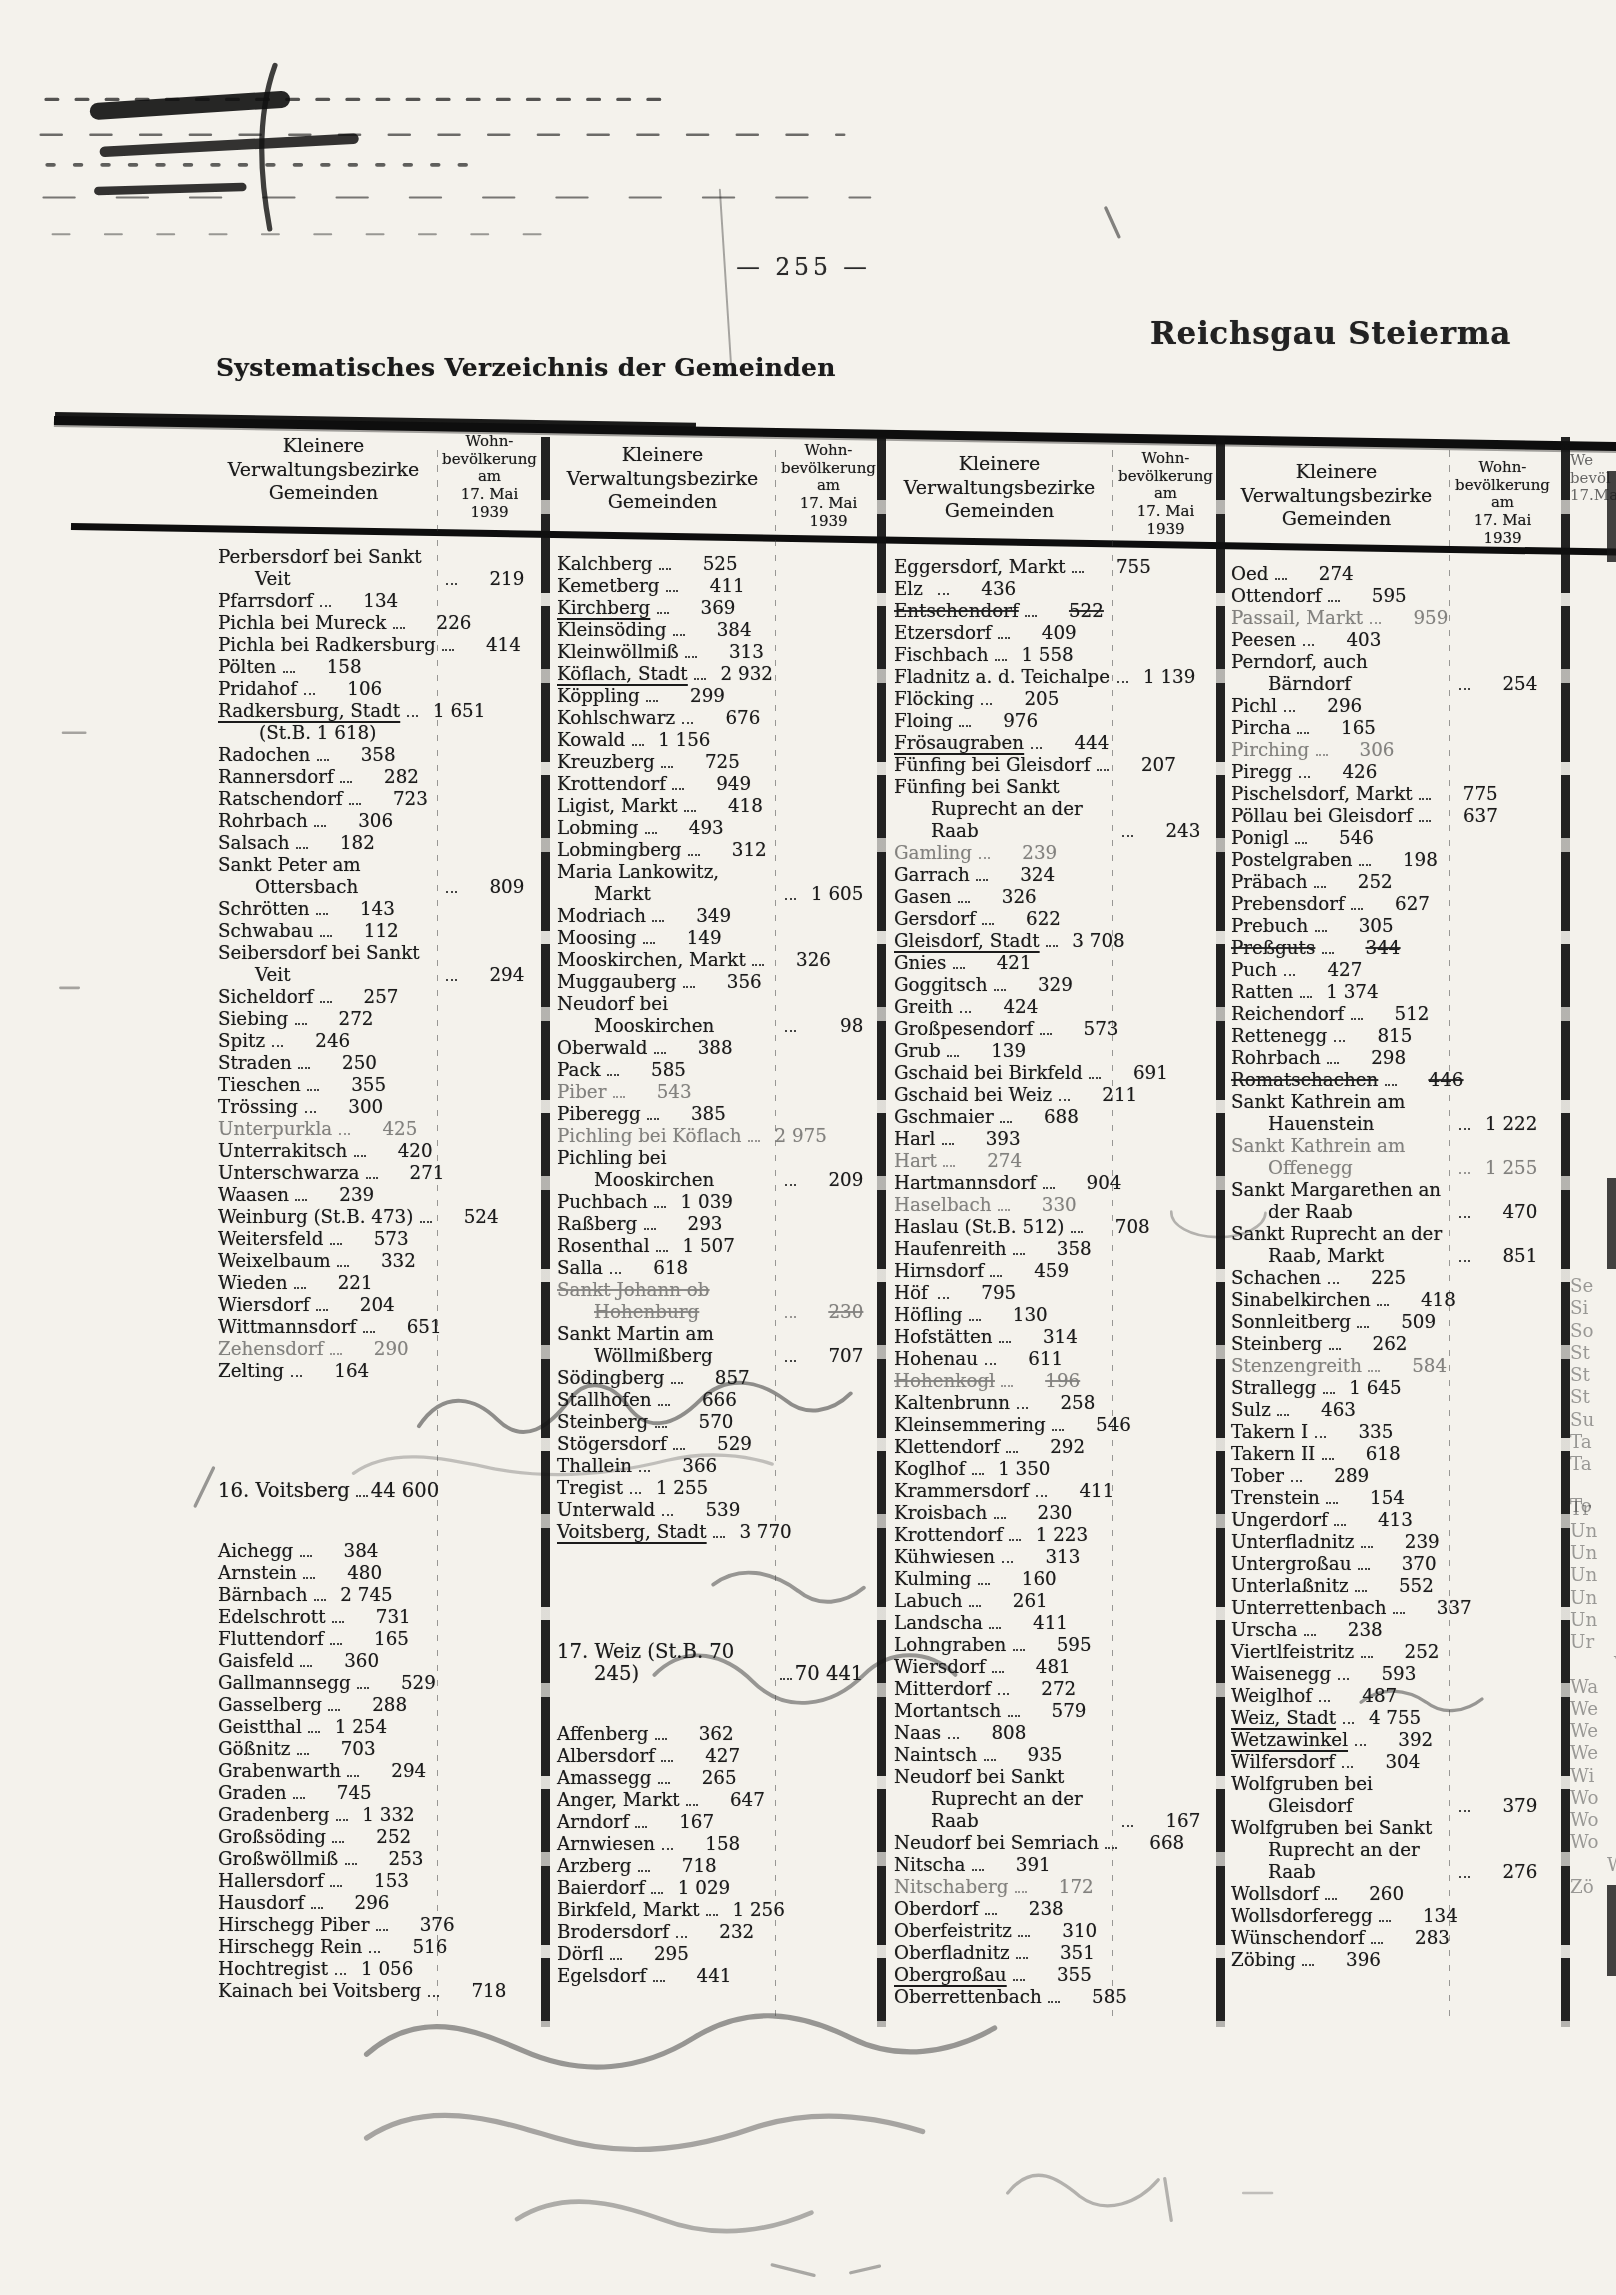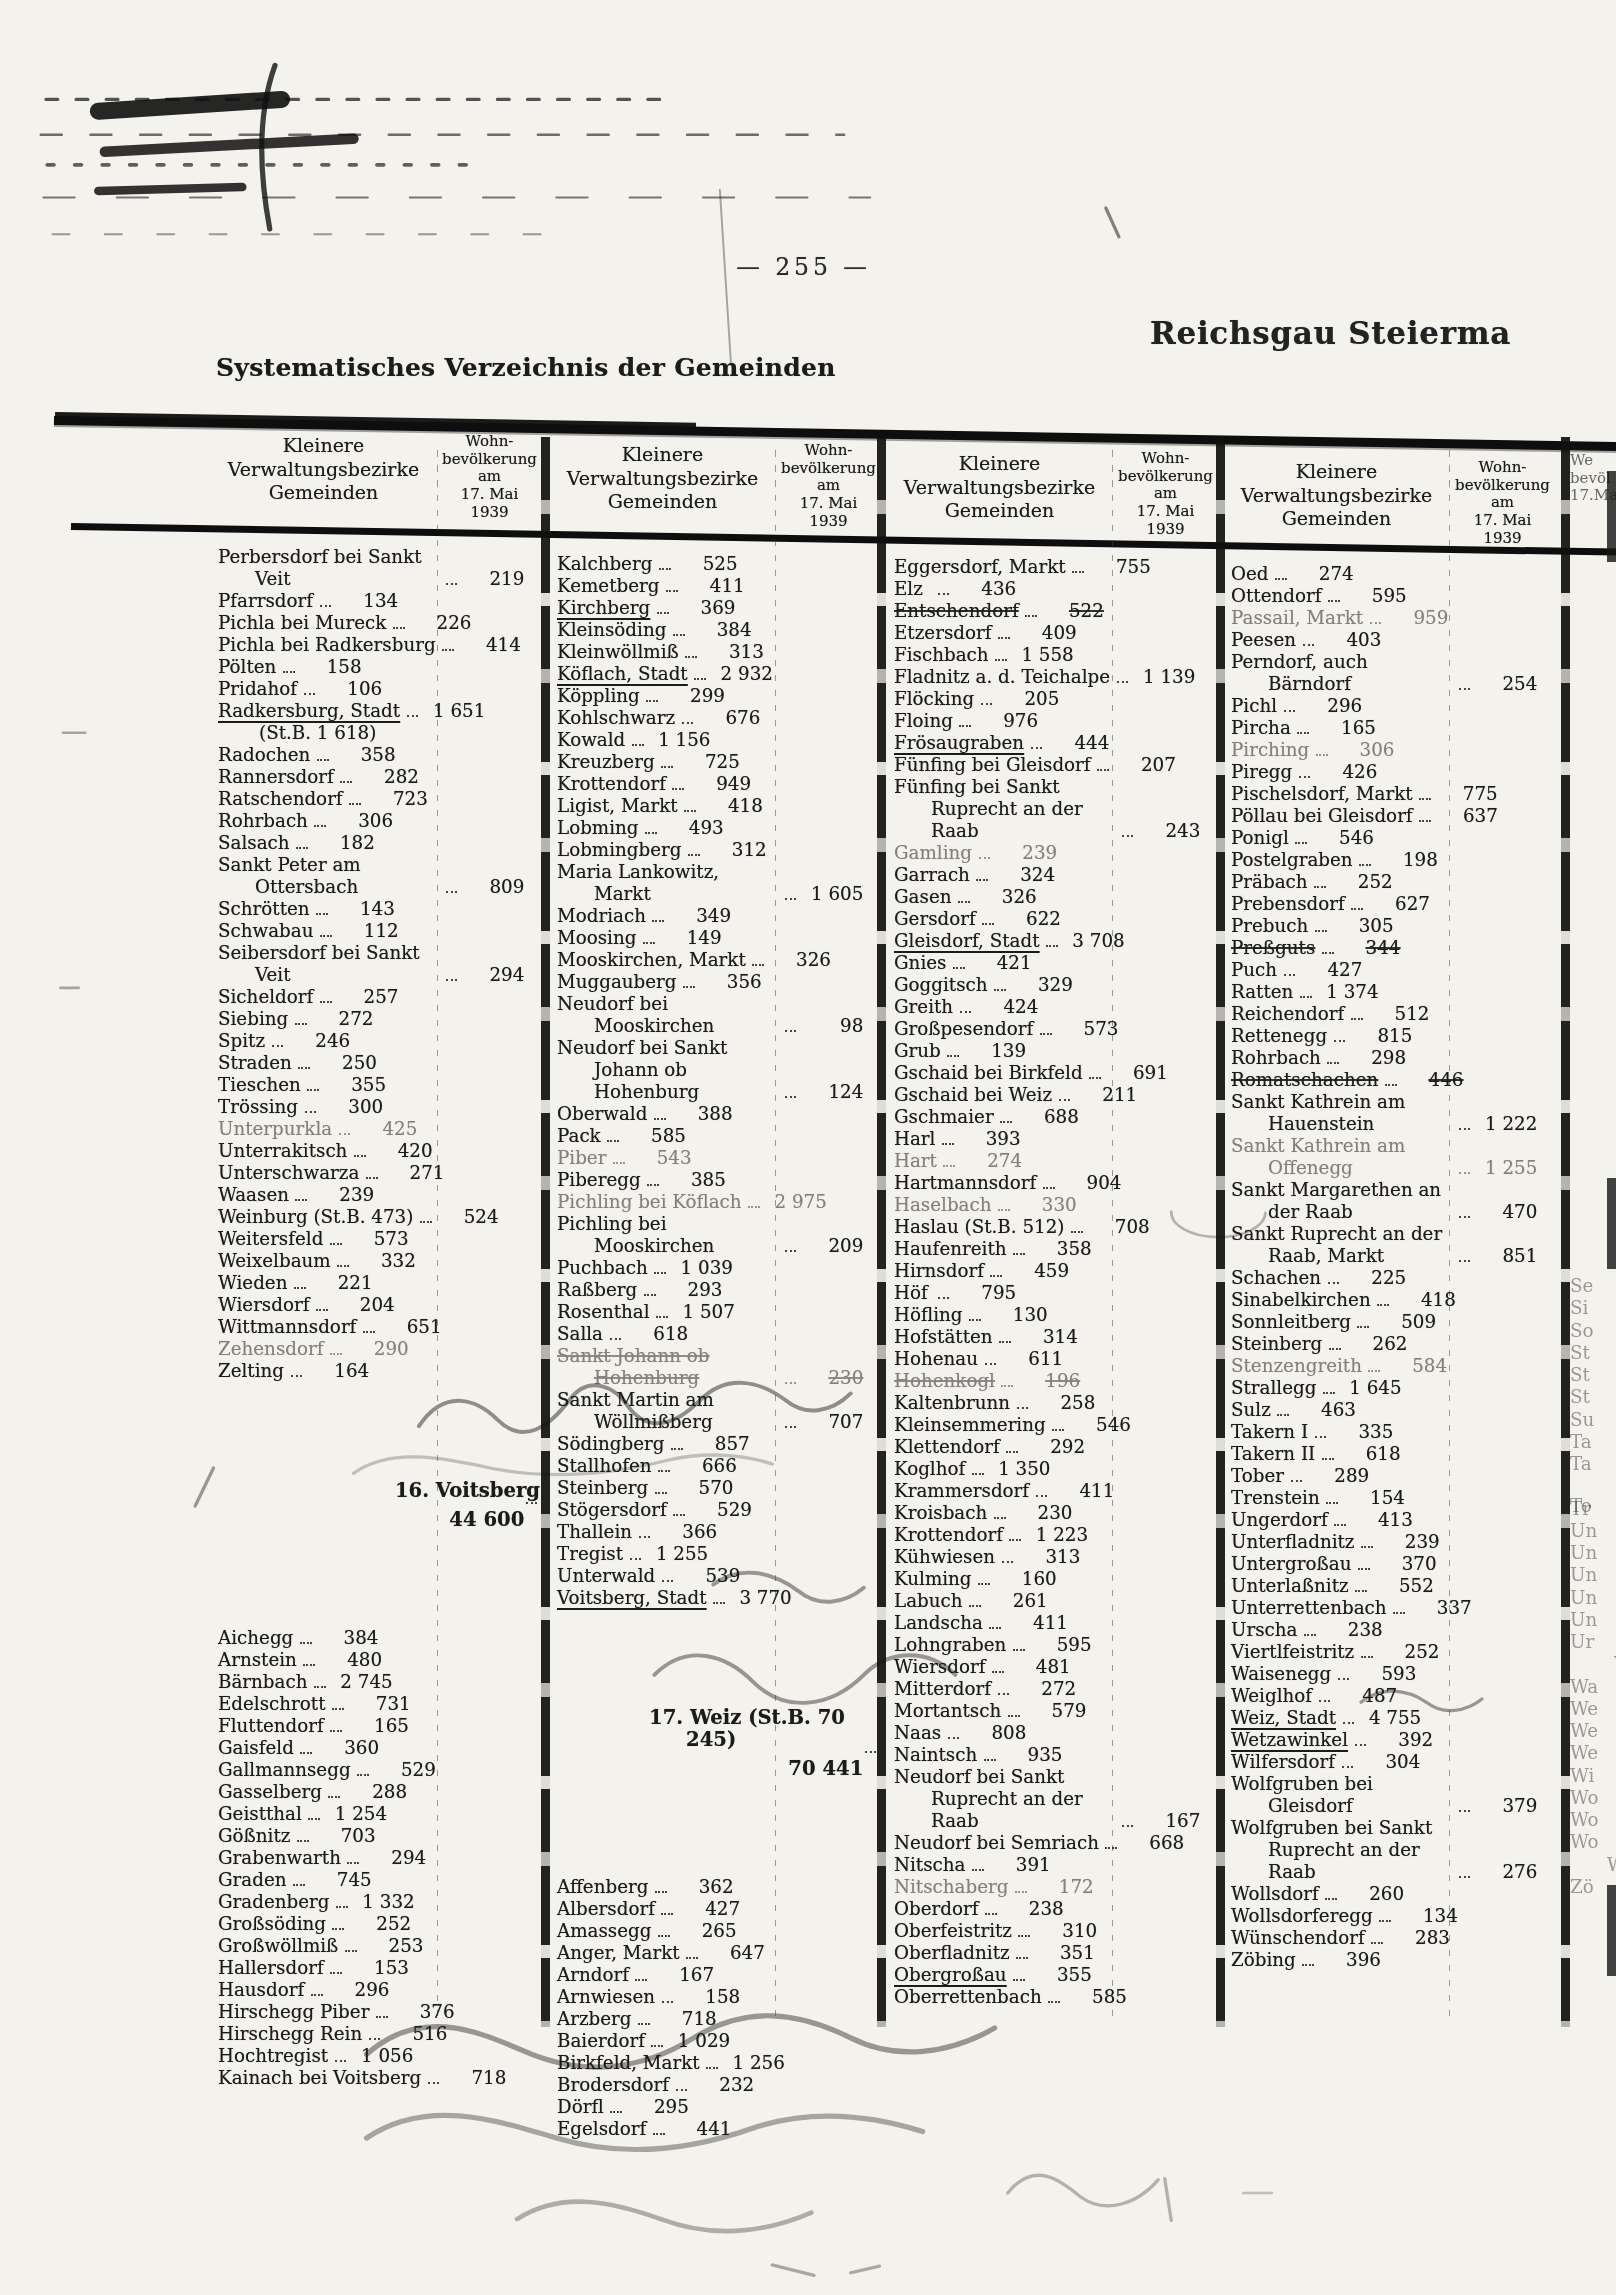--- a/index.html
+++ b/index.html
@@ -29,21 +29,21 @@
     background:repeating-linear-gradient(180deg,transparent 0 275px,#151515 275px 366px,transparent 366px 707px);}
   
   .hgl{position:absolute; width:219px; text-align:center; font-size:19px; line-height:23.6px; font-weight:500;}
   .hgr{position:absolute; width:99px; text-align:center; font-size:15px; line-height:17.7px;}
   
   .col{position:absolute; width:322px;}
   .row{display:flex; align-items:flex-end; min-height:22px; line-height:22px; font-size:18.3px;}
   .row .nm{flex:0 1 auto; max-width:230px; padding-left:37px; text-indent:-37px;}
   .row .leader{flex:1 1 aupx; min-width:11.8px; border-bottom:2.6px dotted #262626; margin:0 2.6px 5.2px 6.5px; opacity:.85;}
   .row .val{flex:0 0 80px; text-align:right; padding-right:15.7px; white-space:nowrap;}
-  .row.section{font-weight:bold; font-size:19.6px;flex-direction:column;}
+  .row.section{font-weight:normal; font-size:19.6px;}
   .row.section .val{font-size:19.6px;}
   .row.subline .nm{padding-left:41px; text-indent:0;}
   .row.strike .nm, .row.strike .val{text-decoration:line-through; text-decoration-thickness:2px; text-decoration-color:rgba(30,30,30,.8);}
   .row.faint{opacity:.52; filter:blur(0.3px);}
   .nm.und{text-decoration:underline; text-decoration-thickness:2px; text-underline-offset:3.9px;text-align:right;}
   .gG{margin-top:98px;} .gg{margin-top:38px;}
   
   .edge{position:absolute; left:1570px; width:46px; overflow:hidden; color:#2c2c2c;}
   .edge .efh{font-size:15px; line-height:17.7px; opacity:.7;}
   .edge .efb{position:absolute; left:0; font-size:18.3px; line-height:22px; opacity:.45; filter:blur(0.3px); white-space:nowrap;}
@@ -533,25 +533,20 @@
           <span class="nm">Muggauberg</span>
           <span class="leader"></span>
           <span class="val">356</span>
         </div>
         <div class="row txt">
           <span class="nm">Neudorf bei Mooskirchen</span>
           <span class="leader"></span>
           <span class="val">98</span>
         </div>
         <div class="row txt">
-          <span class="nm">Neudorf bei Sankt Johann ob Hohenburg</span>
-          <span class="leader"></span>
-          <span class="val">124</span>
-        </div>
-        <div class="row txt">
           <span class="nm">Oberwald</span>
           <span class="leader"></span>
           <span class="val">388</span>
         </div>
         <div class="row txt">
           <span class="nm">Pack</span>
           <span class="leader"></span>
           <span class="val">585</span>
         </div>
         <div class="row txt faint">

